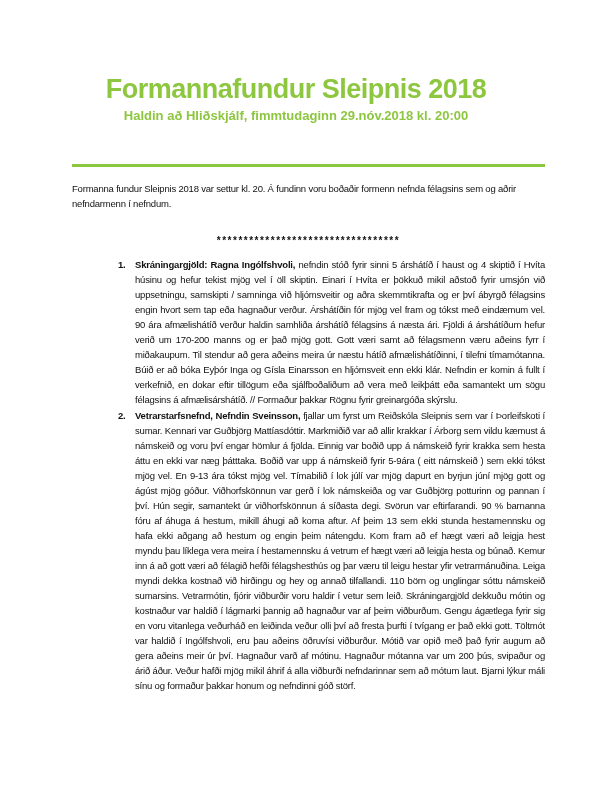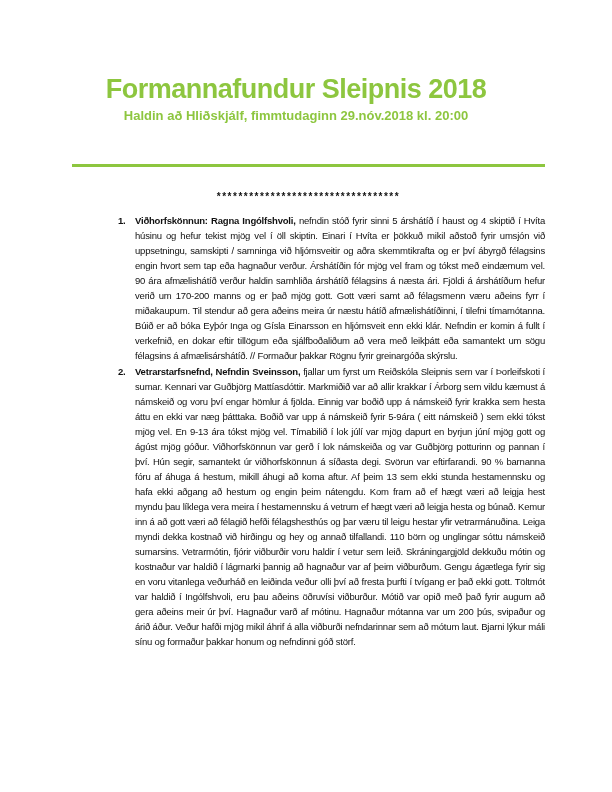--- a/index.html
+++ b/index.html
@@ -83,28 +83,29 @@
 <div class="page">
 
   <h1 class="doc-title" style="color: rgb(141, 198, 63);">Formannafundur Sleipnis 2018</h1>
 
   <h2 class="doc-subtitle" style="color: rgb(141, 198, 63);">Haldin að Hliðskjálf, fimmtudaginn 29.nóv.2018 kl. 20:00</h2>
 
   <div class="rule" style="background: rgb(141, 198, 63);"></div>
 
   <div class="content">
 
+    <p class="intro">Formanna fundur Sleipnis 2018 var settur kl. 20. Á fundinn voru boðaðir formenn nefnda félagsins sem og aðrir nefndarmenn í nefndum.</p>
 
     <div class="separator">**********************************</div>
 
 
     <ol class="agenda">
       <li class="agenda-item">
         <span class="item-number">1.</span>
-        <span class="item-lead">Viðhorfskönnun:</span>
+        <span class="item-lead">Skráningargjöld:</span>
         <span class="item-person">Ragna Ingólfshvoli,</span>
         <span class="item-text">nefndin stóð fyrir sinni 5 árshátíð í haust og 4 skiptið í Hvíta húsinu og hefur tekist mjög vel í öll skiptin. Einari í Hvíta er þökkuð mikil aðstoð fyrir umsjón við uppsetningu, samskipti / samninga við hljómsveitir og aðra skemmtikrafta og er því ábyrgð félagsins engin hvort sem tap eða hagnaður verður. Árshátíðin fór mjög vel fram og tókst með eindæmum vel. 90 ára afmælishátíð verður haldin samhliða árshátíð félagsins á næsta ári. Fjöldi á árshátíðum hefur verið um 170-200 manns og er það mjög gott. Gott væri samt að félagsmenn væru aðeins fyrr í miðakaupum. Til stendur að gera aðeins meira úr næstu hátíð afmælishátíðinni, í tilefni tímamótanna. Búið er að bóka Eyþór Inga og Gísla Einarsson en hljómsveit enn ekki klár. Nefndin er komin á fullt í verkefnið, en dokar eftir tillögum eða sjálfboðaliðum að vera með leikþátt eða samantekt um sögu félagsins á afmælisárshátíð. // Formaður þakkar Rögnu fyrir greinargóða skýrslu.</span>
       </li>
       <li class="agenda-item">
         <span class="item-number">2.</span>
         <span class="item-lead">Vetrarstarfsnefnd,</span>
         <span class="item-person">Nefndin Sveinsson,</span>
         <span class="item-text">fjallar um fyrst um Reiðskóla Sleipnis sem var í Þorleifskoti í sumar. Kennari var Guðbjörg Mattíasdóttir. Markmiðið var að allir krakkar í Árborg sem vildu kæmust á námskeið og voru því engar hömlur á fjölda. Einnig var boðið upp á námskeið fyrir krakka sem hesta áttu en ekki var næg þátttaka. Boðið var upp á námskeið fyrir 5-9ára ( eitt námskeið ) sem ekki tókst mjög vel. En 9-13 ára tókst mjög vel. Tímabilið í lok júlí var mjög dapurt en byrjun júní mjög gott og ágúst mjög góður. Viðhorfskönnun var gerð í lok námskeiða og var Guðbjörg potturinn og pannan í því. Hún segir, samantekt úr viðhorfskönnun á síðasta degi. Svörun var eftirfarandi. 90 % barnanna fóru af áhuga á hestum, mikill áhugi að koma aftur. Af þeim 13 sem ekki stunda hestamennsku og hafa ekki aðgang að hestum og engin þeim nátengdu. Kom fram að ef hægt væri að leigja hest myndu þau líklega vera meira í hestamennsku á vetrum ef hægt væri að leigja hesta og búnað. Kemur inn á að gott væri að félagið hefði félagshesthús og þar væru til leigu hestar yfir vetrarmánuðina. Leiga myndi dekka kostnað við hirðingu og hey og annað tilfallandi. 110 börn og unglingar sóttu námskeið sumarsins. Vetrarmótin, fjórir viðburðir voru haldir í vetur sem leið. Skráningargjöld dekkuðu mótin og kostnaður var haldið í lágmarki þannig að hagnaður var af þeim viðburðum. Gengu ágætlega fyrir sig en voru vitanlega veðurháð en leiðinda veður olli því að fresta þurfti í tvígang er það ekki gott. Töltmót var haldið í Ingólfshvoli, eru þau aðeins öðruvísi viðburður. Mótið var opið með það fyrir augum að gera aðeins meir úr því. Hagnaður varð af mótinu. Hagnaður mótanna var um 200 þús, svipaður og árið áður. Veður hafði mjög mikil áhrif á alla viðburði nefndarinnar sem að mótum laut. Bjarni lýkur máli sínu og formaður þakkar honum og nefndinni góð störf.</span>
       </li>
     </ol>

